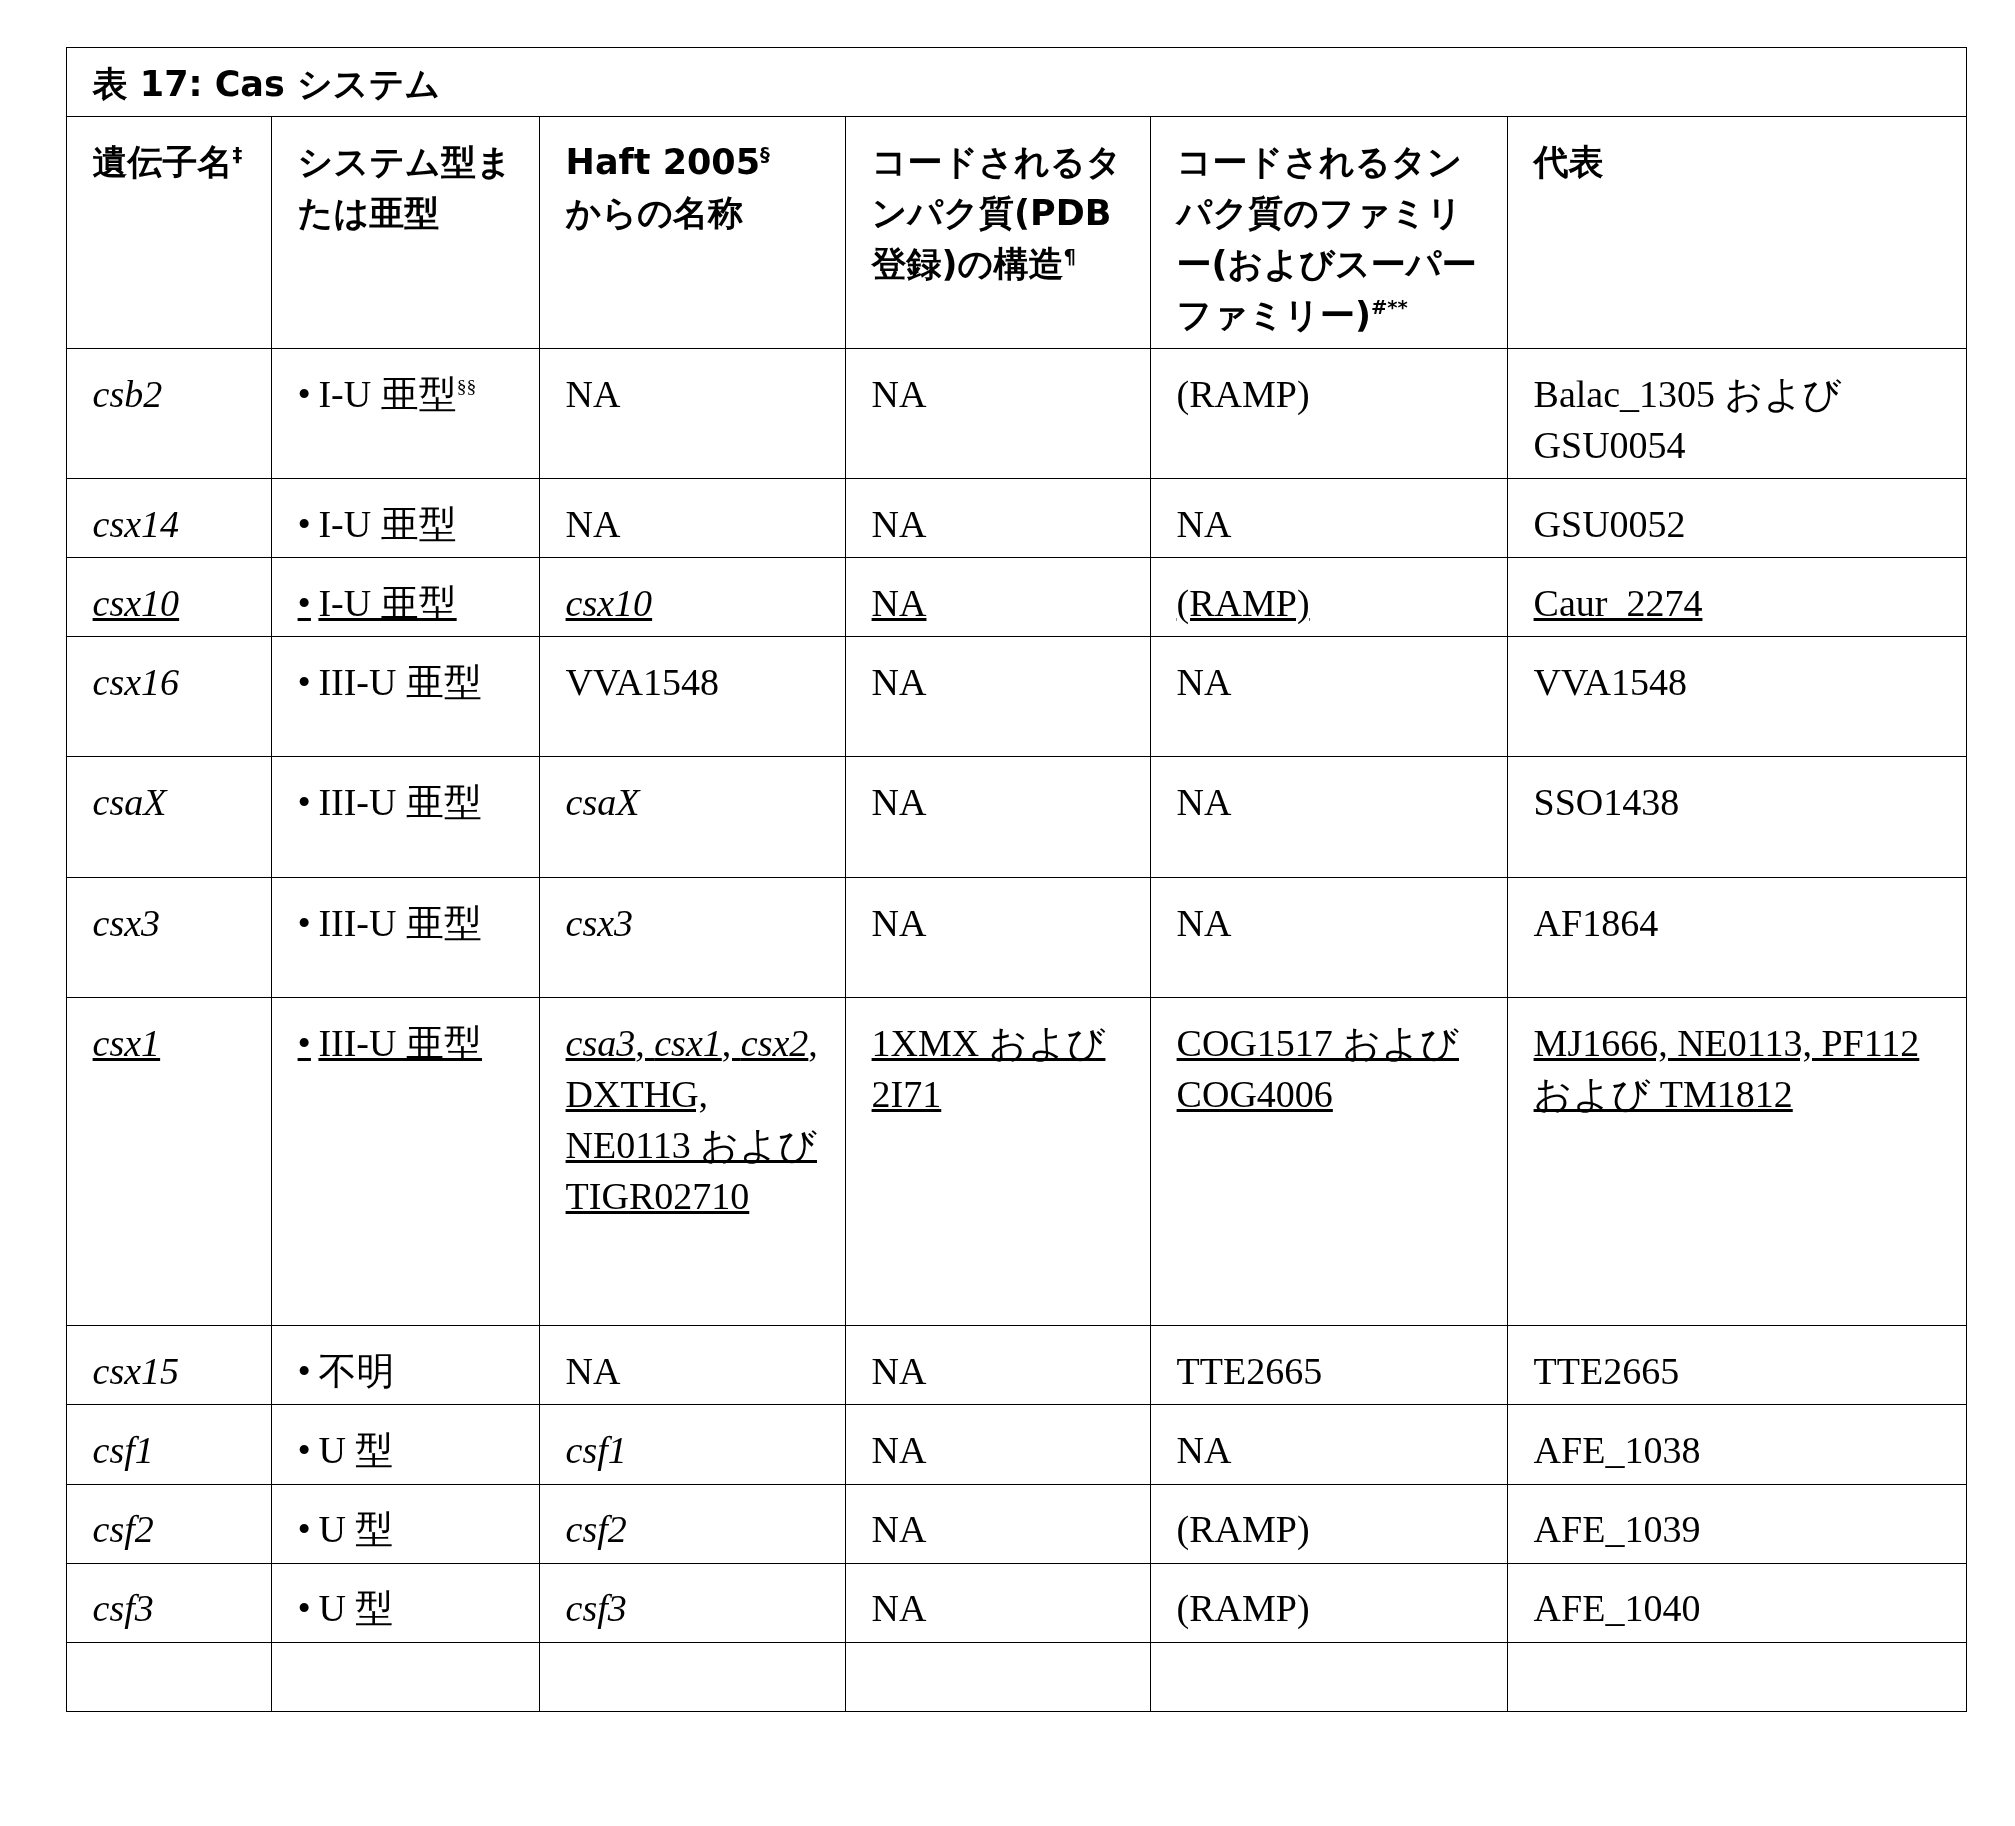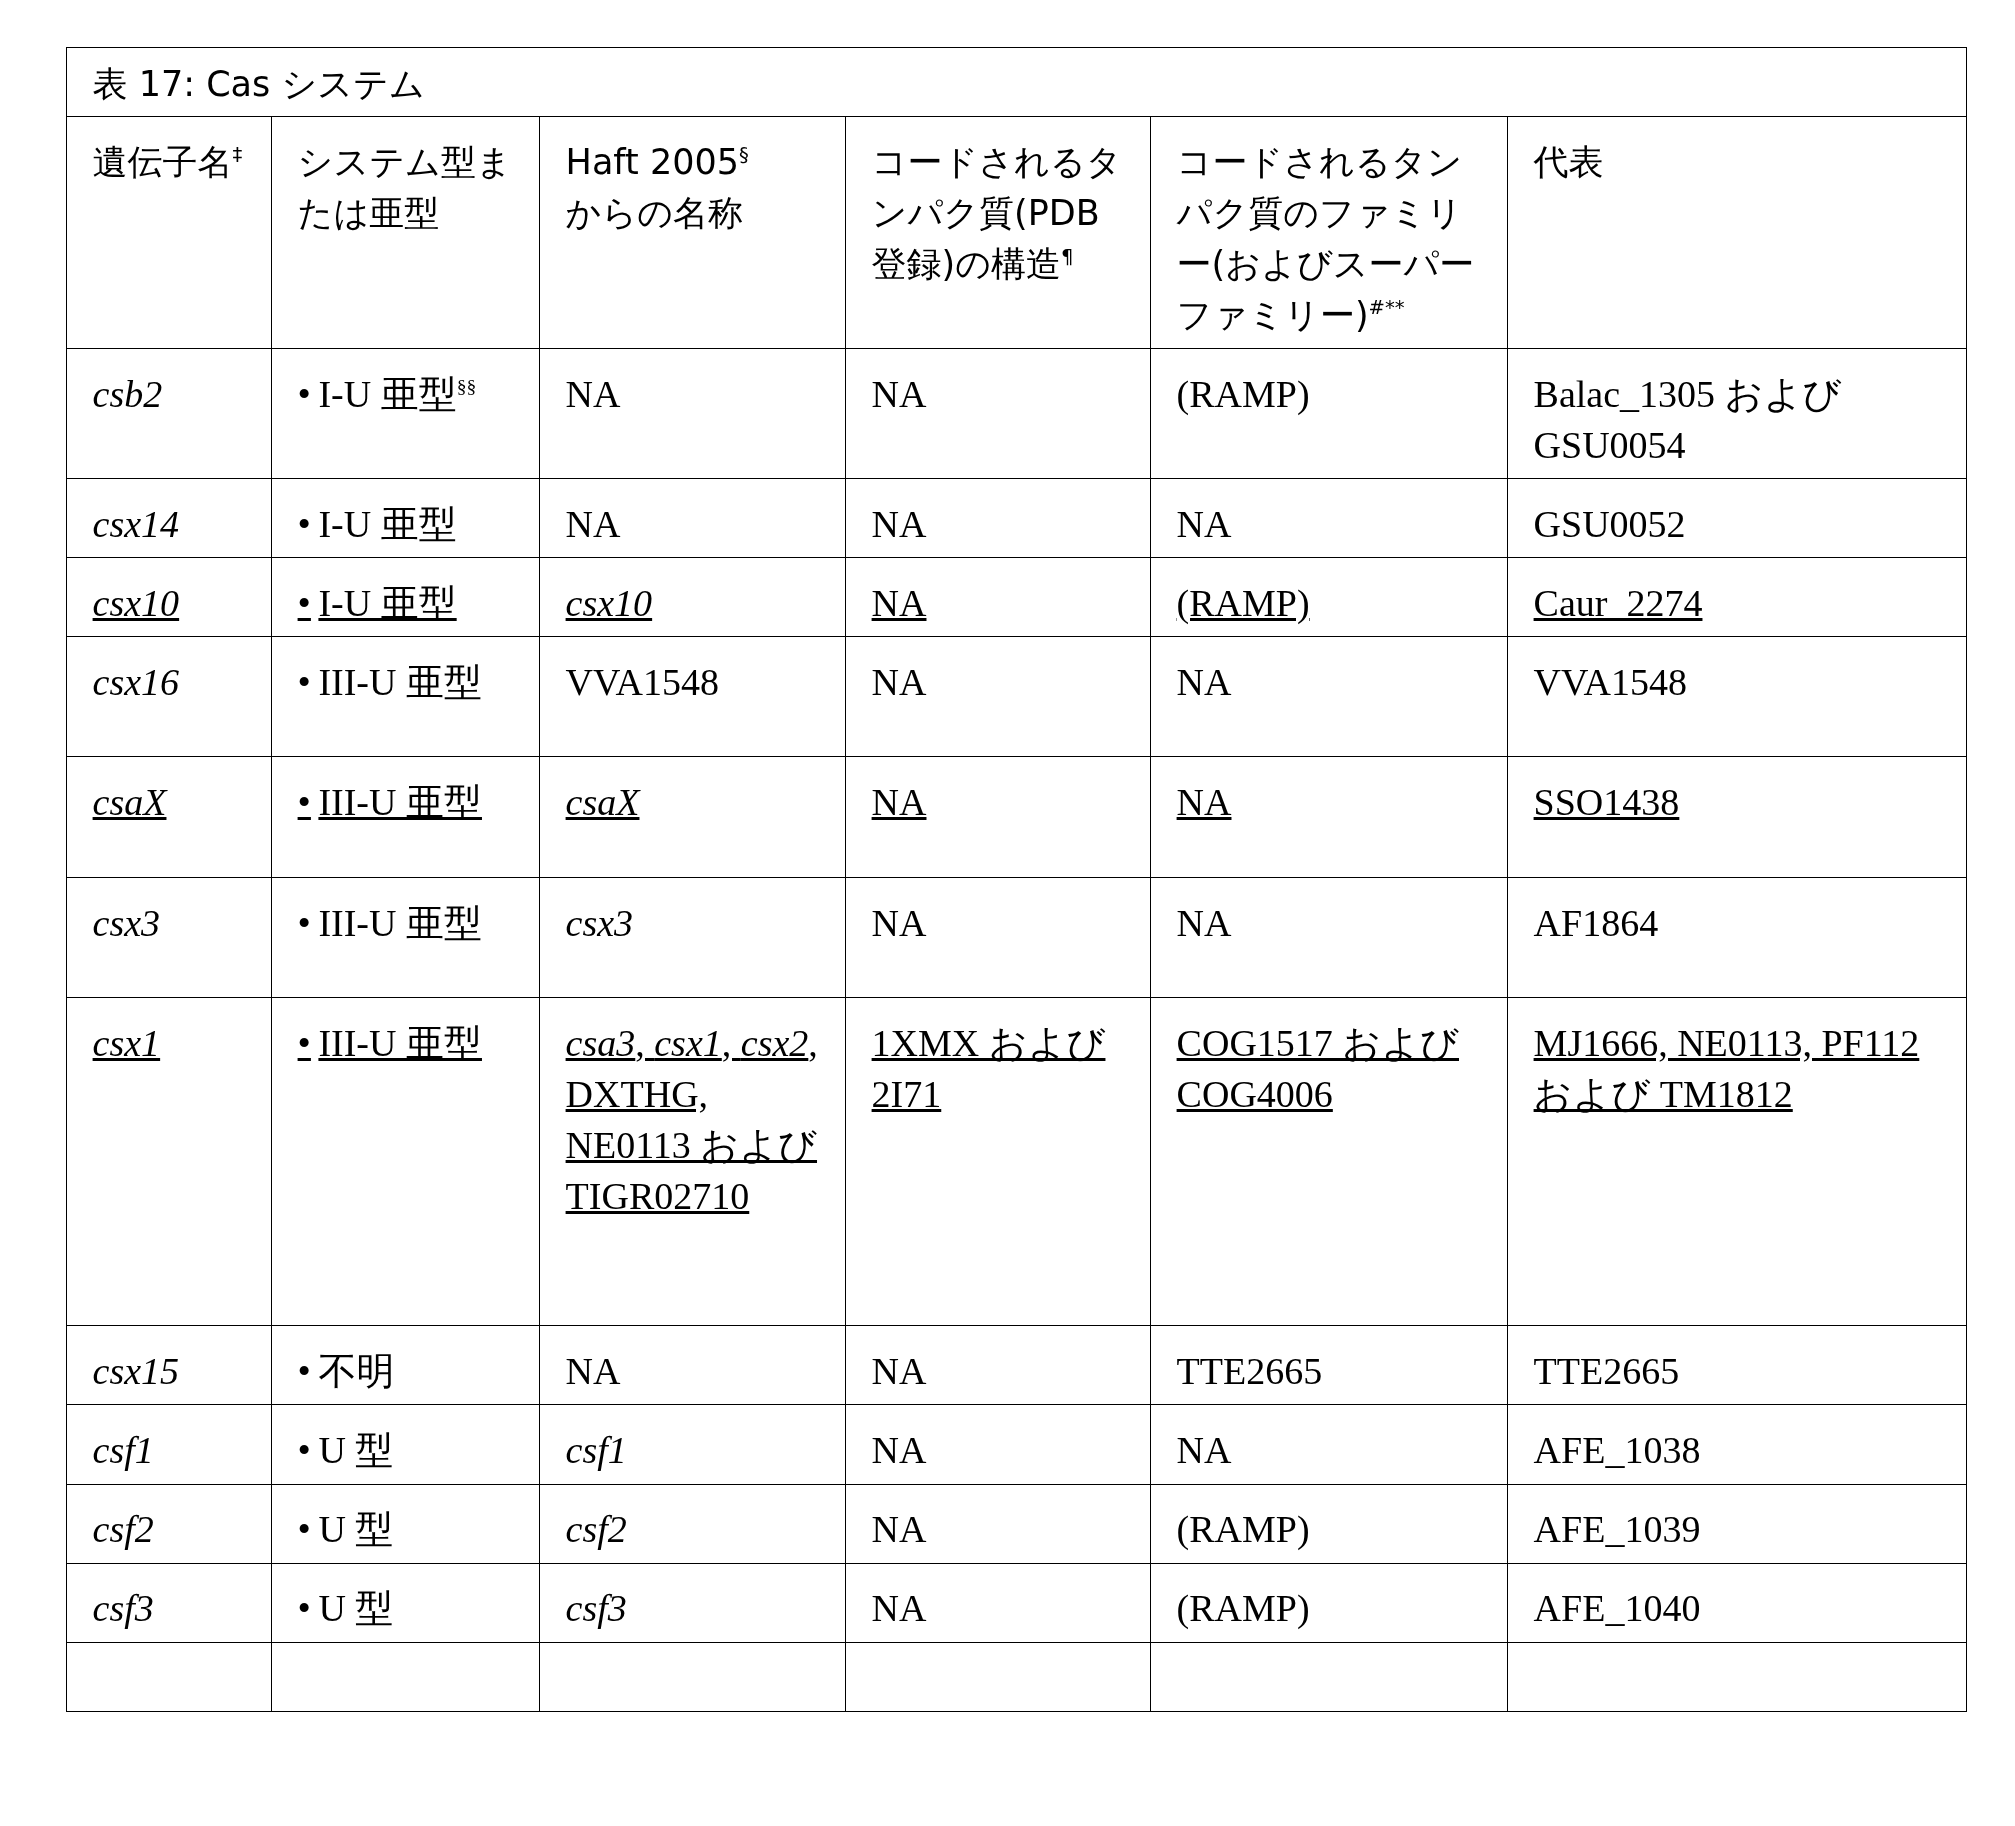--- a/index.html
+++ b/index.html
@@ -3,21 +3,21 @@
 <meta charset="utf-8">
 <style>
   html, body { margin:0; padding:0; background:#ffffff; }
   body { width:2015px; height:1826px; position:relative; overflow:hidden;
          font-family: "Liberation Serif", "DejaVu Serif", serif; color:#000; }
   table.cas { position:absolute; left:66px; top:47px; width:1899px;
               border-collapse:collapse; table-layout:fixed; }
   table.cas td, table.cas th { border:1.9px solid #000; vertical-align:top;
               padding:19.6px 13.6px 7.5px 25.6px; font-size:38px; line-height:51px;
               text-align:left; font-weight:normal; word-break:break-word; }
-  table.cas th { font-weight:normal; font-family: "DejaVu Sans", "Liberation Sans", sans-serif; font-size:35px; }
+  table.cas th { font-weight:bold; font-family: "DejaVu Sans", "Liberation Sans", sans-serif; font-size:35px; }
   .title-cell { font-weight:bold; font-family: "DejaVu Sans", "Liberation Sans", sans-serif;
                 font-size:36px; padding:10.5px 22.6px 6px 25.6px !important; height:51px; }
   .it { font-style:italic; }
   sup { font-size:19.6px; line-height:0; vertical-align:super; }
   .bullet { margin-right:7.5px; }
 </style>
 </head>
 <body>
 
 <table class="cas">
@@ -68,21 +68,21 @@
         <td><span>Caur_2274</span><sup></sup></td>
       </tr>
       <tr style="height: 120px; margin-left: 16px;">
         <td><span class="it">csx16</span></td>
         <td><span class="bullet">•</span><span>III-U 亜型</span><sup></sup></td>
         <td><span class="">VVA1548</span></td>
         <td><span>NA</span></td>
         <td><span>NA</span></td>
         <td><span>VVA1548</span><sup></sup></td>
       </tr>
-      <tr style="height: 121px; text-decoration: underline;">
+      <tr style="height: 121px;">
         <td><span class="it">csaX</span></td>
         <td><span class="bullet">•</span><span>III-U 亜型</span><sup></sup></td>
         <td><span class="it">csaX</span></td>
         <td><span>NA</span></td>
         <td><span>NA</span></td>
         <td><span>SSO1438</span><sup></sup></td>
       </tr>
       <tr style="height: 120px;">
         <td><span class="it">csx3</span></td>
         <td><span class="bullet">•</span><span>III-U 亜型</span><sup></sup></td>

